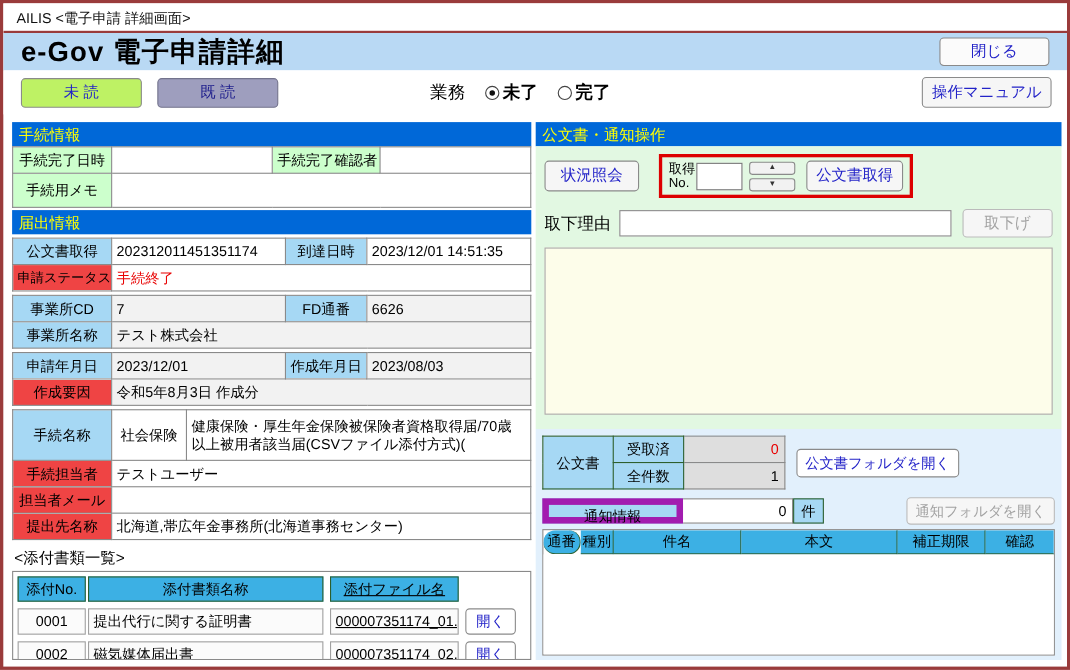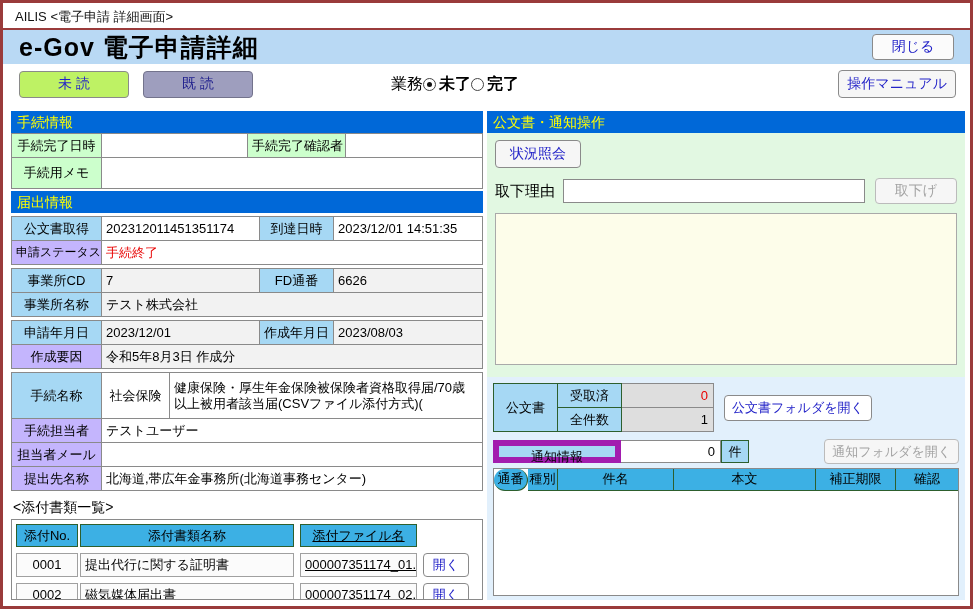--- a/index.html
+++ b/index.html
@@ -14,28 +14,28 @@
               color:#111; border-bottom:2px solid #9a3b3b; background:#fff; }
   .band { position:relative; height:34px; background:#b9d9f4; }
   .band-title { padding-left:16px; font-size:25px; line-height:34px; font-weight:bold;
                 color:#000; letter-spacing:1px; }
   .toolbar { position:relative; height:40px; background:#fff; display:flex; align-items:center; }
 
   
   .btn { display:inline-flex; align-items:center; justify-content:center;
          background:#f6f6f6; border:1px solid #8a8a8a; border-radius:4px;
          color:#2323c8; font-size:14px; cursor:pointer; white-space:nowrap; }
-  .btn-close { position:absolute; right:16px; top:4px; width:82px; height:26px; background:#fbfbfb; }
+  .btn-close { position:absolute; right:16px; top:4px; width:100px; height:26px; background:#fbfbfb; }
   .btn-unread { width:110px; height:27px; margin-left:16px; background:#bef264; }
   .btn-read { width:110px; height:27px; margin-left:14px; background:#9e9ebe;
               border-color:#73738c; color:#1d1d8c; }
   .btn-manual { position:absolute; right:14px; top:6px; height:28px; padding:0 8px; }
   .btn-disabled { color:#a3a3a3; border-color:#bbb; background:#f6f6f6; cursor:default; }
 
-  .task-group { position:absolute; left:388px; display:flex; align-items:center; gap:0;
+  .task-group { position:absolute; left:388px; display:flex; align-items:center; gap:18px;
                 font-size:16px; }
   .task-option { display:flex; align-items:center; gap:3px; font-weight:bold; cursor:pointer; }
   .radio { width:13px; height:13px; border:1px solid #444; border-radius:50%;
            background:#fff; position:relative; display:inline-block; }
   .radio.checked::after { content:""; position:absolute; left:3px; top:3px; right:3px; bottom:3px;
                           background:#111; border-radius:50%; }
 
   
   .main { position:absolute; left:0; right:0; top:103px; bottom:0; }
   .left-col  { position:absolute; left:8px;  top:5px; width:472px; bottom:6px;
@@ -46,21 +46,21 @@
   .section-header { height:22px; line-height:22px; background:#0068d8; color:#ffff00;
                     font-size:14px; padding-left:6px; flex:none; }
 
   
   table.grid { border-collapse:collapse; width:100%; table-layout:fixed; }
   table.grid td { border:1px solid #8a8a8a; font-size:13px; height:24px; padding:1px 4px;
                   overflow:hidden; white-space:nowrap; }
   td.lbl { text-align:center; border:1px solid #2d5f2d; padding:1px 2px; }
   .lbl-green { background:#ccffcc; }
   .lbl-blue  { background:#a6d8f4; }
-  .lbl-gray  { background:#c4b5fd; }
+  .lbl-gray  { background:#ef4444; }
   td.val-w { background:#fff; }
   td.val-g { background:#f2f2f2; }
   .red-text { color:#e80000; }
   .grp { margin-top:3px; }
   .wrap2 { white-space:normal !important; line-height:16px; font-size:13px; }
 
   
   .att-title { margin-top:8px; font-size:14px; color:#000; padding-left:2px; }
   .att-box { margin-top:2px; border:1px solid #8a8a8a; background:#fff; flex:1;
              padding:4px 4px; overflow:hidden; }
@@ -293,20 +293,32 @@
       </div>
     </div>
 
     <div class="right-col">
 
       <div class="section-header">公文書・通知操作</div>
 
       <div class="green-panel">
         <div class="gp-row1">
           <button class="btn btn-status">状況照会</button>
+          <div class="red-box">
+            <div class="acq-label">
+              <div>取得</div>
+              <div>No.</div>
+            </div>
+            <input class="acq-input" value="" style="">
+            <div class="spinner">
+              <div class="spin-btn">▲</div>
+              <div class="spin-btn">▼</div>
+            </div>
+            <button class="btn btn-acquire">公文書取得</button>
+          </div>
         </div>
 
         <div class="gp-row2">
           <span class="wd-label">取下理由</span>
           <input class="wd-input" value="" style="">
           <button class="btn btn-withdraw btn-disabled">取下げ</button>
         </div>
 
         <textarea class="msg-area" style=""></textarea>
       </div>

